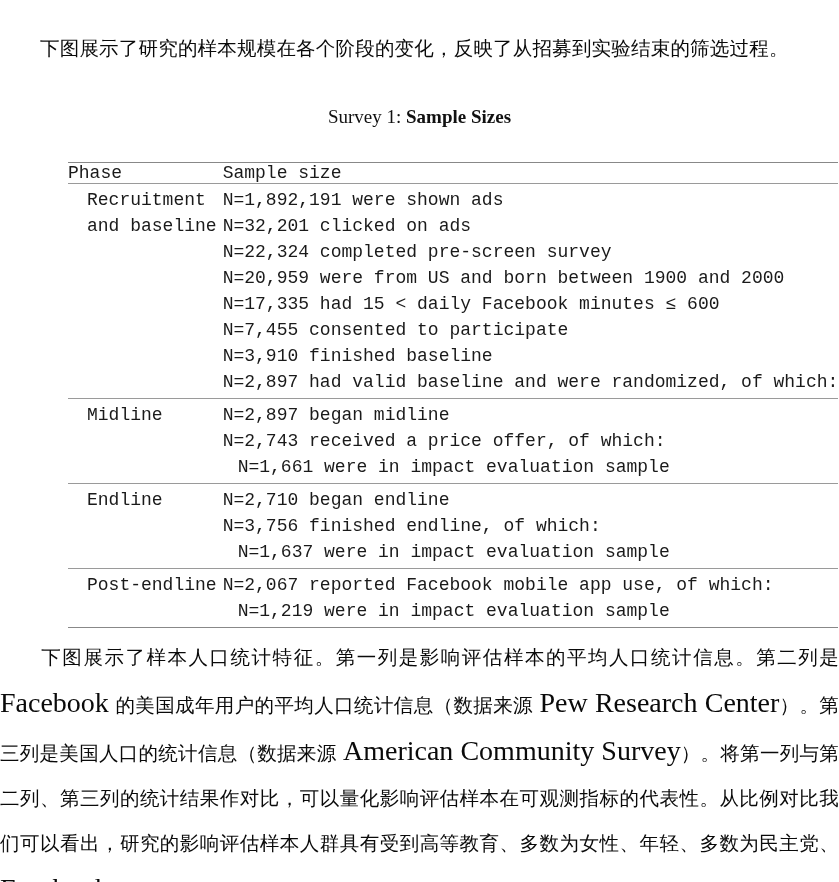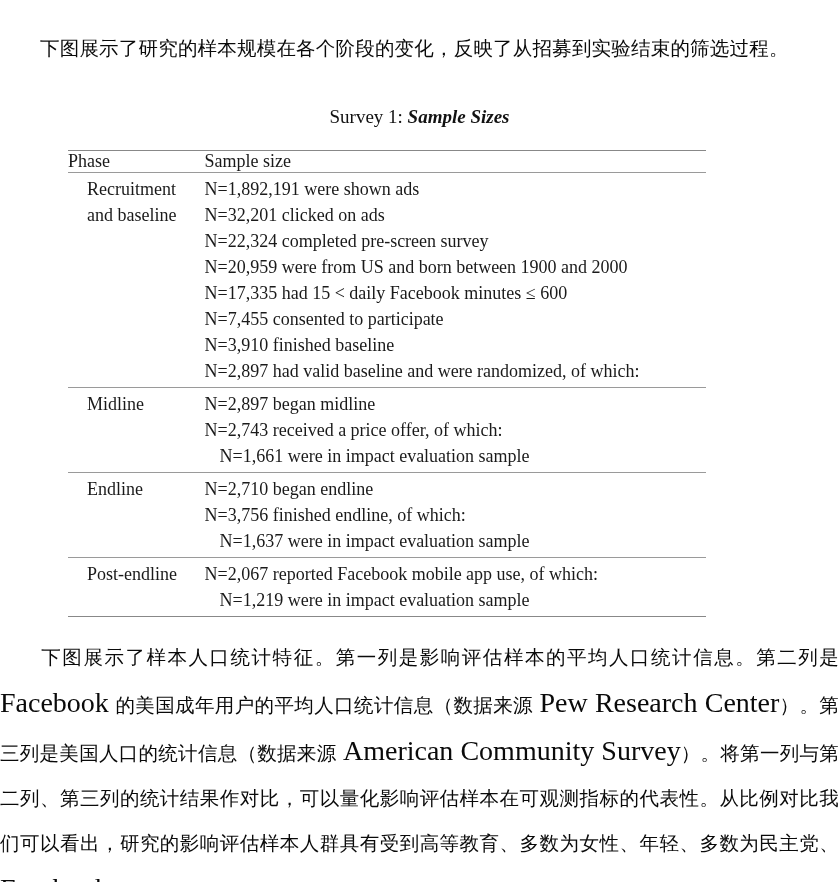--- a/index.html
+++ b/index.html
@@ -60,30 +60,30 @@
     position: absolute;
     left: 0px;
     top: 106px;
     width: 839px;
     text-align: center;
     font-family: "Liberation Serif", "DejaVu Serif", serif;
     font-size: 19px;
     color: #111111;
   }
   #table-caption .cap-label { font-weight: normal; }
-  #table-caption .cap-title { font-weight: bold; font-style: italic; }
+  #table-caption .cap-title { font-weight: bold; }
 
   
   #sample-sizes-table {
     position: absolute;
     left: 68px;
-    top: 150px;
+    top: 162px;
     width: 638px;
     border-collapse: collapse;
-    font-family: Liberation Serif, serif;
+    font-family: Liberation Mono, monospace;
     font-size: 18px;
     color: #1a1a1a;
   }
   #sample-sizes-table td, #sample-sizes-table th {
     padding: 0;
     margin: 0;
     vertical-align: top;
     text-align: left;
     font-weight: normal;
   }

